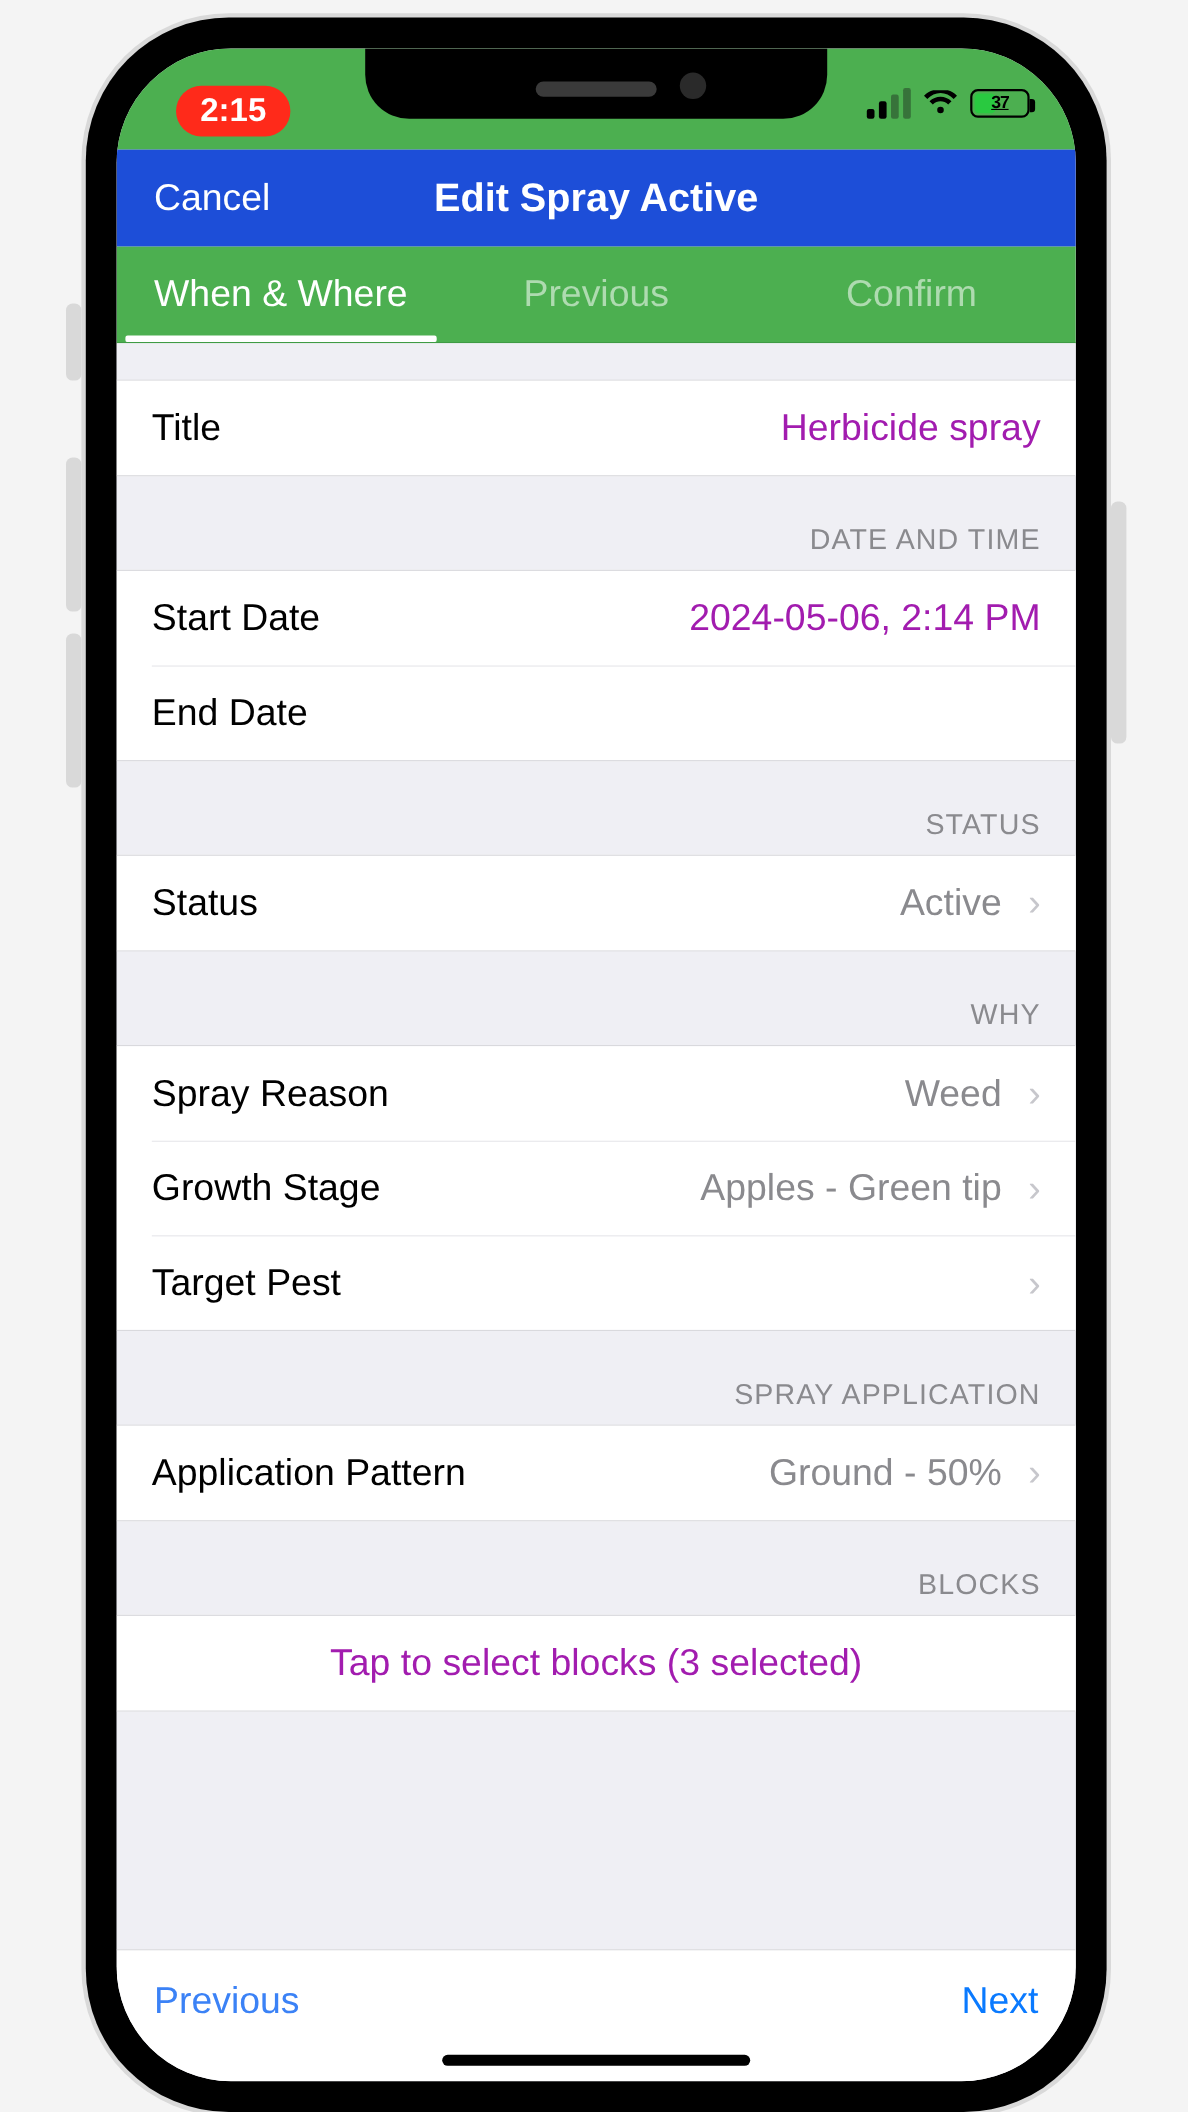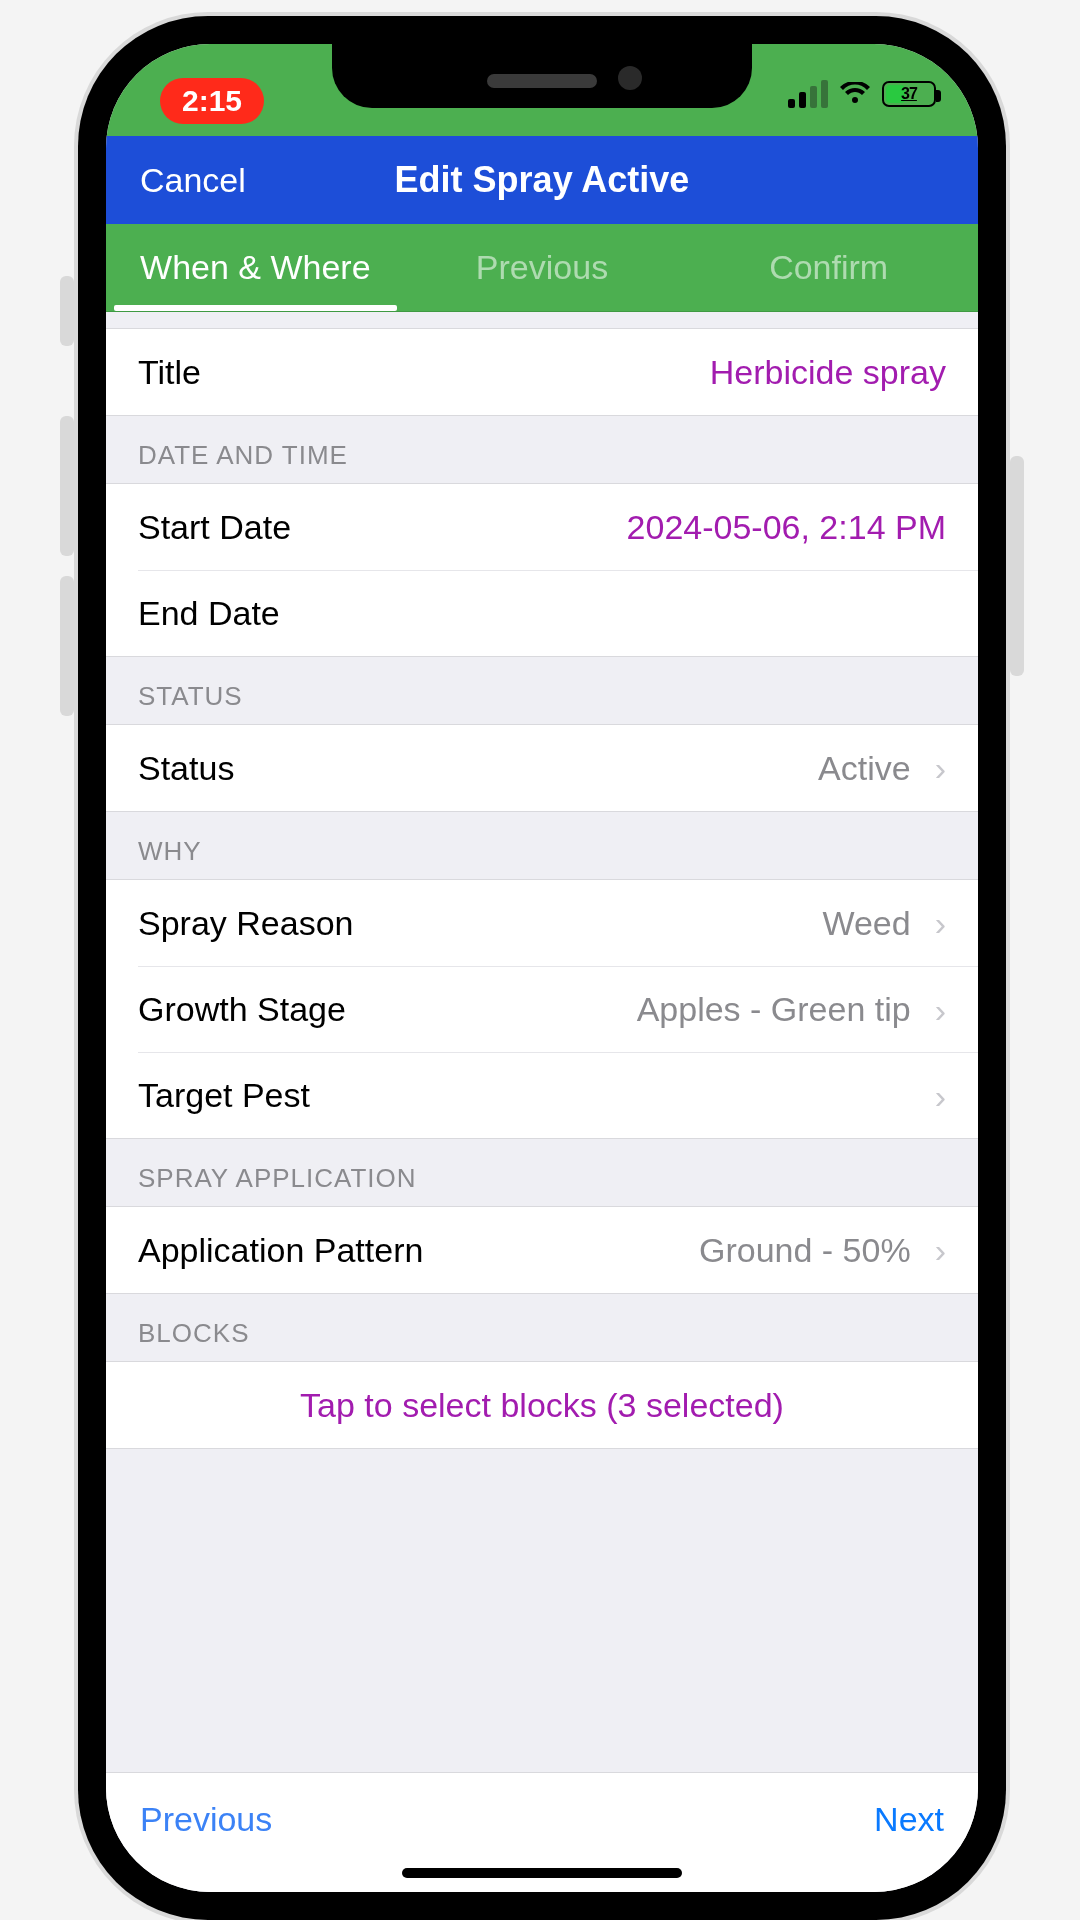--- a/index.html
+++ b/index.html
@@ -182,44 +182,45 @@
     height:6px; background:#fff; border-radius:2px;
   }
 
   
   .content {
     flex:1 1 auto;
     overflow-y:auto;
     background:#EFEFF4;
   }
   .section-header {
-    padding: 24px 32px 12px 32px;
+    padding: 42px 32px 12px 32px;
     color:#8a8a8e;
     font-size:26px;
     letter-spacing:1px;
+    text-align:right;
   }
   .group {
     background:#fff;
     border-top:1px solid #d9d9dd;
     border-bottom:1px solid #d9d9dd;
   }
   .row {
     min-height: 86px;
     padding: 0 32px;
     display:flex; align-items:center;
     gap: 16px;
   }
   .row + .row { border-top:1px solid #e6e6ea; margin-left:32px; padding-left:0; }
   .row + .row > :first-child { }
   .row .label { flex:0 0 auto; font-size:34px; color:#000; }
   .row .value { flex:1 1 auto; text-align:right; font-size:34px; color:#a21caf; }
   .row .value.muted { color:#8a8a8e; }
   .row .chevron { flex:0 0 auto; color:#c7c7cc; font-size:34px; line-height:1; margin-left:8px; }
   .spacer { height: 32px; }
-  .group.first { margin-top: 16px; }
+  .group.first { margin-top: 33px; }
   .link-row {
     text-align:center; font-size:34px; color:#a21caf;
     justify-content:center;
   }
 
   
   .toolbar {
     flex:0 0 auto;
     height: 120px;
     background:#fff;

